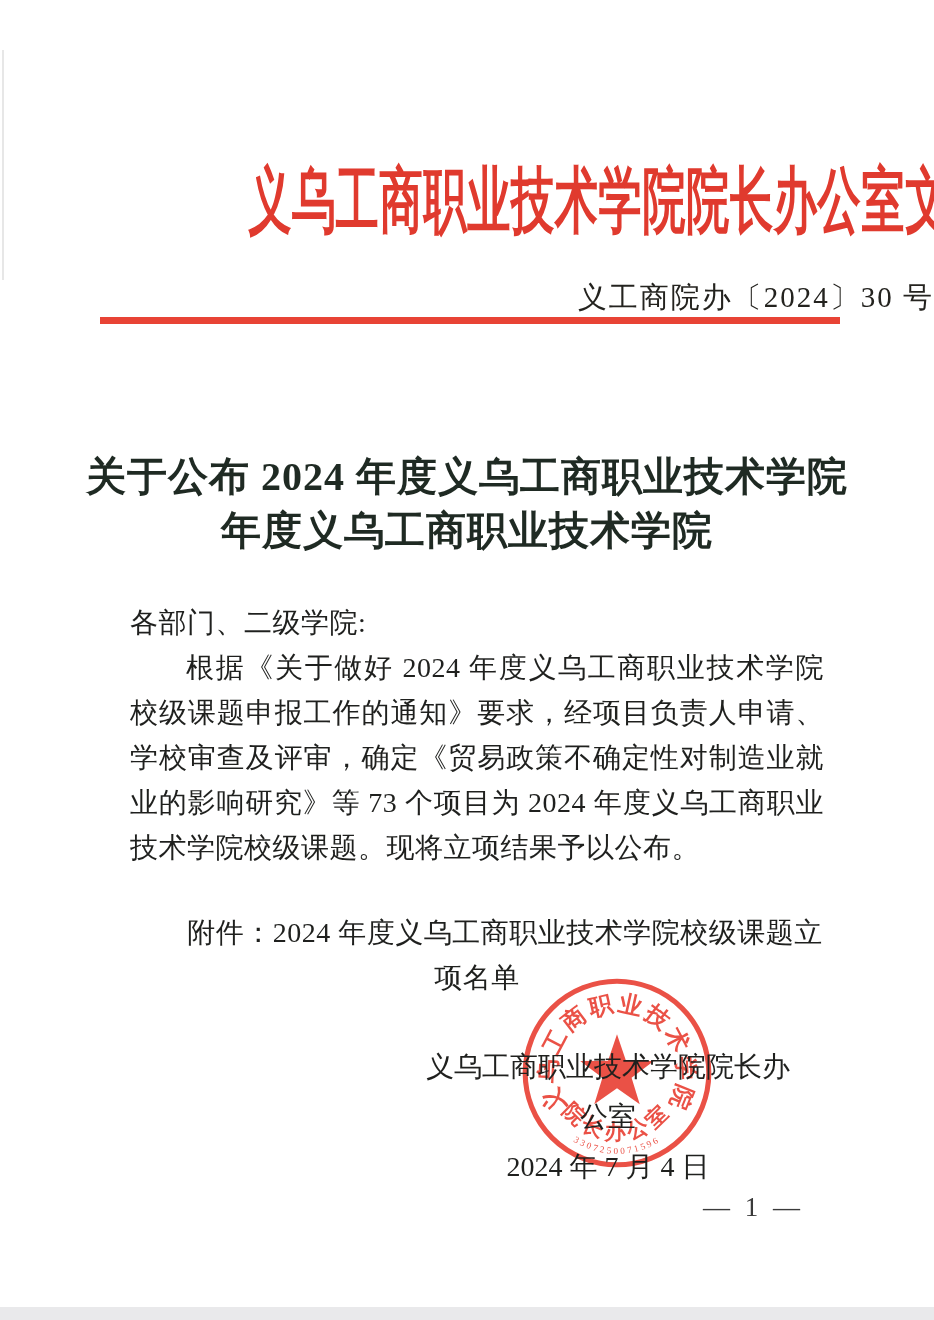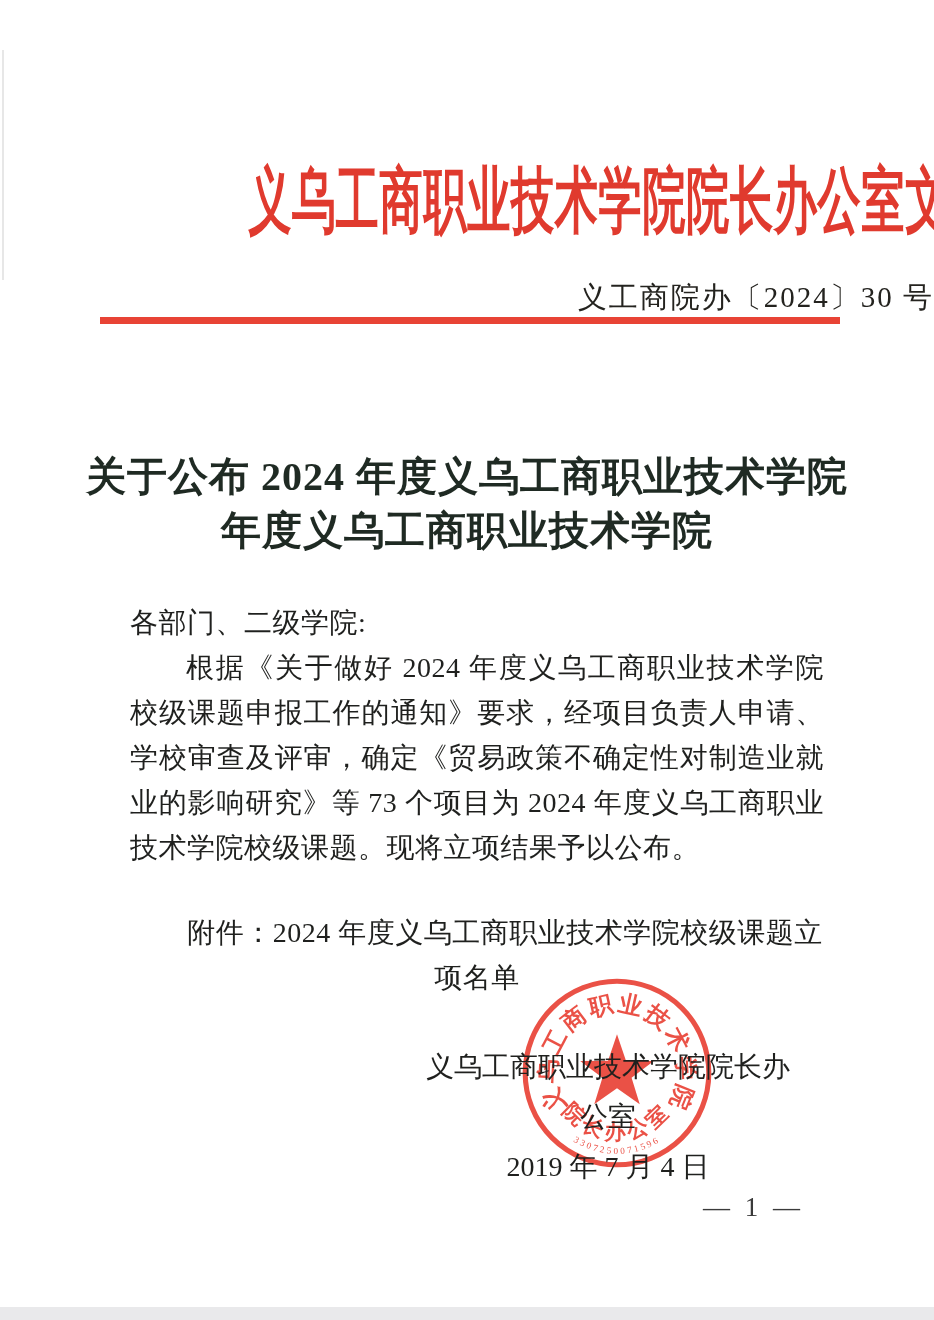--- a/index.html
+++ b/index.html
@@ -125,20 +125,20 @@
     </defs>
     <circle class="ring" cx="100" cy="100" r="90"></circle>
     <path class="star" d="M 100,62 L 108.8,87.9 L 136.1,88.3 L 114.3,104.6 L 122.3,130.7 L 100,115 L 77.7,130.7 L 85.7,104.6 L 63.9,88.3 L 91.2,87.9 Z"></path>
     <text class="org"><textPath href="#arcTop" startOffset="50%" text-anchor="middle">义乌工商职业技术学院</textPath></text>
     <text class="office"><textPath href="#arcBottom" startOffset="50%" text-anchor="middle">院长办公室</textPath></text>
     <text class="serial"><textPath href="#arcSerial" startOffset="50%" text-anchor="middle">3307250071596</textPath></text>
   </svg>
 
   <div class="signature-block">
     <div>义乌工商职业技术学院院长办公室</div>
-    <div>2019 年 7 月 4 日</div>
+    <div>2024 年 7 月 4 日</div>
   </div>
 
   <div class="page-number">— 1 —</div>
 
   <div class="bottom-shadow"></div>
 
 </div>
 
 </body></html>

